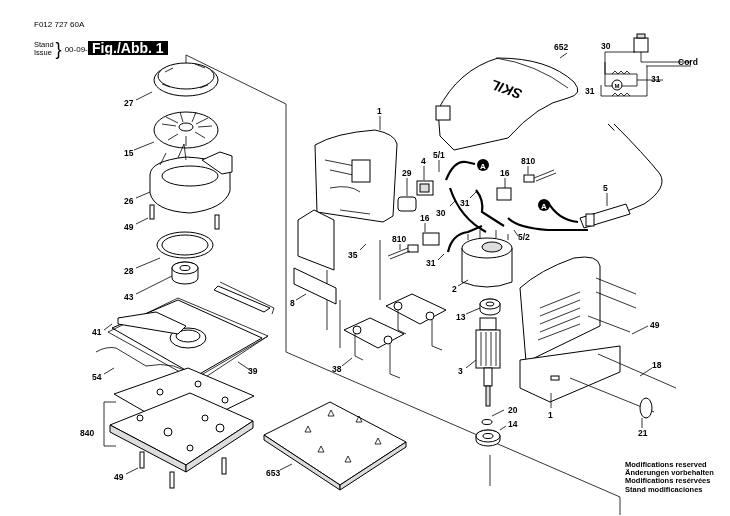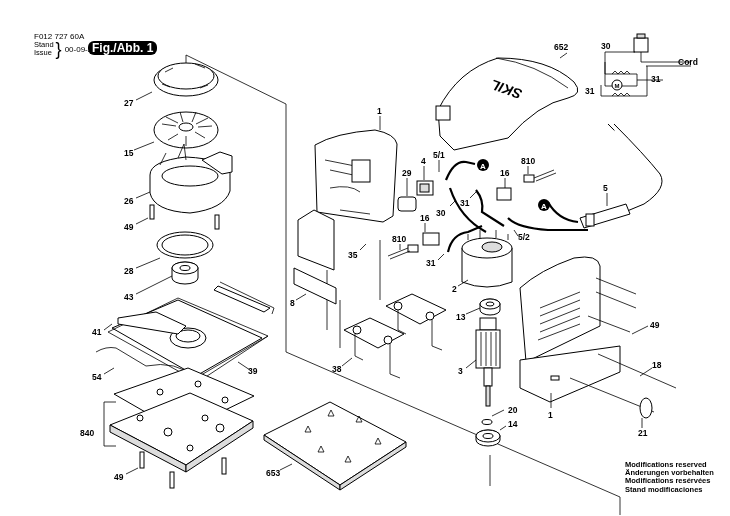--- a/index.html
+++ b/index.html
@@ -1,23 +1,23 @@
 <!DOCTYPE html>
 <html><head>
 <meta charset="utf-8">
 <style>
   html,body{margin:0;padding:0;background:#fff;}
   body{width:730px;height:516px;position:relative;overflow:hidden;font-family:"Liberation Sans",sans-serif;color:#000;}
   .hdr{position:absolute;font-size:8px;line-height:9px;}
-  #docnum{left:34px;top:32px;}
+  #docnum{left:34px;top:20px;}
   #issue{left:34px;top:41px;display:flex;align-items:center;gap:2px;}
   #issue .lbls{display:flex;flex-direction:column;font-size:7.5px;line-height:8px;}
   #issue .brace{font-size:18px;line-height:16px;font-weight:normal;}
   #issue .date{font-size:8px;margin-left:1px;}
-  #figlabel{position:absolute;left:88px;top:41px;background:#000;color:#fff;font-weight:bold;font-size:12px;padding:0 4px;line-height:14px;border-radius:6px;}
+  #figlabel{position:absolute;left:88px;top:41px;background:#000;color:#fff;font-weight:bold;font-size:14px;padding:0 4px;line-height:14px;}
   #notes{position:absolute;left:625px;top:461px;font-size:7.5px;line-height:8.2px;font-weight:bold;}
   svg#diagram{position:absolute;left:0;top:0;}
   .callout{font-family:"Liberation Sans",sans-serif;font-size:8.5px;fill:#000;}
   .callout.bold{font-weight:bold;}
   .ln{stroke:#000;stroke-width:0.8;fill:none;}
   .part{stroke:#000;stroke-width:1;fill:#fff;}
   .part-g{stroke:#000;stroke-width:1;fill:#ddd;}
   .wire{stroke:#000;stroke-width:2.2;fill:none;}
   .cord{stroke:#000;stroke-width:1;fill:#fff;}
 </style>

